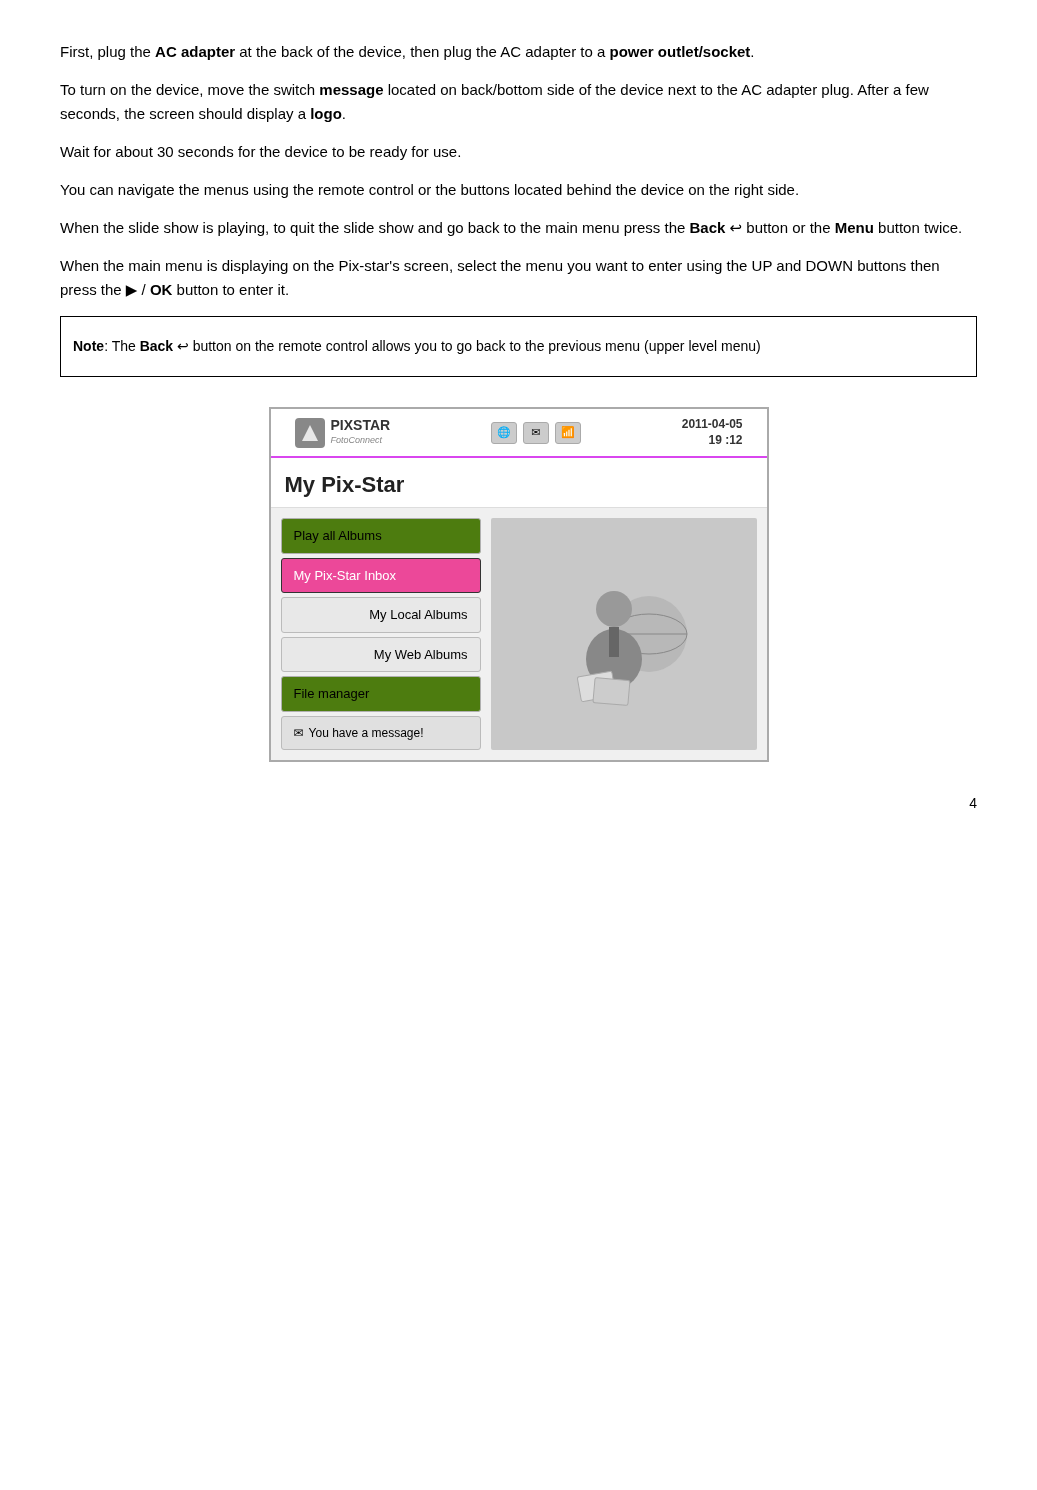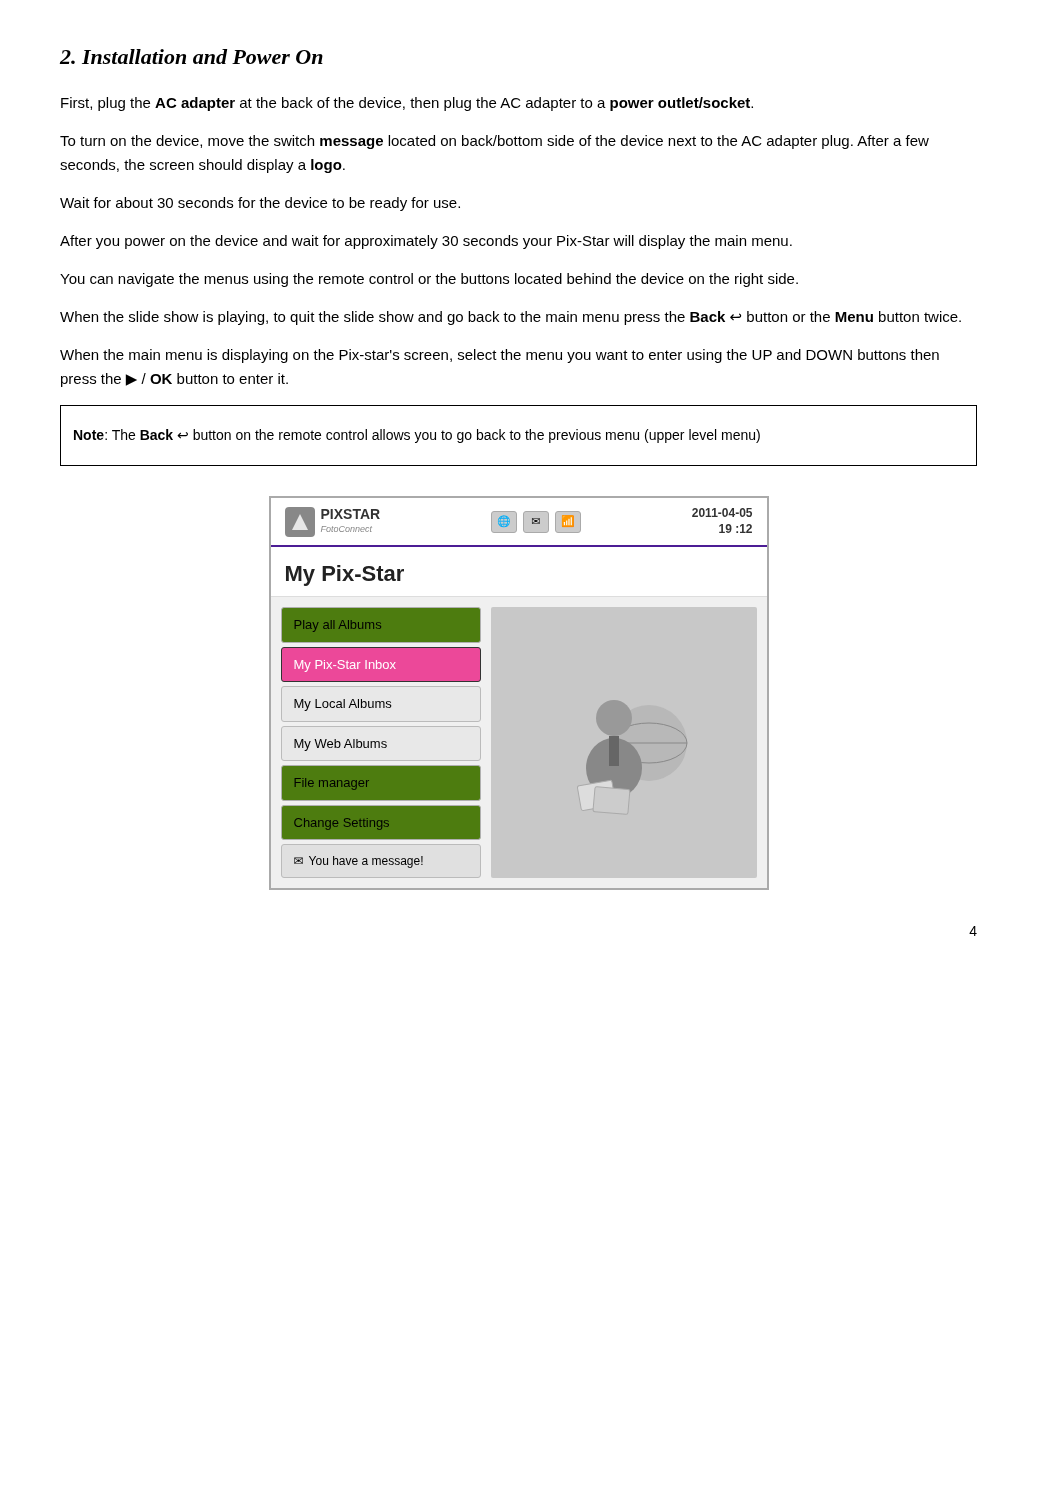--- a/index.html
+++ b/index.html
@@ -62,22 +62,22 @@
       border: 2px solid #aaa;
       width: 500px;
       background: #f0f0f0;
       padding: 0;
       font-family: Arial, sans-serif;
       position: relative;
     }
 
     .device-header {
       background: #fff;
-      border-bottom: 2px solid #4c1d95;
-      padding: 8px 14px;
+      border-bottom: 2px solid #d946ef;
+      padding: 8px 24px;
       display: flex;
       align-items: center;
       justify-content: space-between;
       gap: 15px;
     }
 
     .device-logo {
       display: flex;
       align-items: center;
       gap: 6px;
@@ -173,20 +173,21 @@
 
     .menu-item-selected {
       background: #ec4899;
       color: #fff;
       border: 1px solid #333;
     }
 
     .menu-item-light {
       background: #e8e8e8;
       border: 1px solid #bbb;
+      text-align: right;
     }
 
     .menu-item-message {
       background: #e0e0e0;
       border: 1px solid #bbb;
       display: flex;
       align-items: center;
       gap: 5px;
       font-size: 12px;
     }
@@ -199,36 +200,34 @@
       display: flex;
       align-items: center;
       justify-content: center;
       overflow: hidden;
     }
   </style>
 </head>
 <body>
 
 <div class="section">
-  <h2>2. Installation and Power On</h2>
 
   <p>
     <span>First, plug the </span><b>AC adapter</b><span> at the back of the device, then plug the AC adapter to a </span><b>power outlet/socket</b><span>.</span>
   </p>
 
   <p>
     <span>To turn on the device, move the switch </span><b>message</b><span> located on back/bottom side of the device next to the AC adapter plug. After a few seconds, the screen should display a </span><b>logo</b><span>.</span>
   </p>
 
   <p>Wait for about 30 seconds for the device to be ready for use.</p>
 </div>
 
 <div class="section">
 
-  <p>After you power on the device and wait for approximately 30 seconds your Pix-Star will display the main menu.</p>
 
   <p>You can navigate the menus using the remote control or the buttons located behind the device on the right side.</p>
 
   <p>
     <span>When the slide show is playing, to quit the slide show and go back to the main menu press the </span><b>Back</b><span> ↩ button or the </span><b>Menu</b><span> button twice.</span>
   </p>
 
   <p>
     <span>When the main menu is displaying on the Pix-star's screen, select the menu you want to enter using the UP and DOWN buttons then press the ▶ / </span><b>OK</b><span> button to enter it.</span>
   </p>
@@ -267,21 +266,20 @@
     <div class="device-title-bar">My Pix-Star</div>
 
     <div class="device-body">
 
       <div class="device-menu">
         <div class="menu-item menu-item-normal">Play all Albums</div>
         <div class="menu-item menu-item-selected">My Pix-Star Inbox</div>
         <div class="menu-item menu-item-light">My Local Albums</div>
         <div class="menu-item menu-item-light">My Web Albums</div>
         <div class="menu-item menu-item-normal">File manager</div>
-        <div class="menu-item menu-item-normal">Change Settings</div>
         <div class="menu-item menu-item-message">
           <span>✉</span>
           <span>You have a message!</span>
         </div>
       </div>
 
       <div class="device-image">
         <svg width="130" height="160" viewBox="0 0 130 160">
 
           <ellipse cx="90" cy="80" rx="38" ry="38" fill="#b0b0b0" opacity="0.7"></ellipse>

